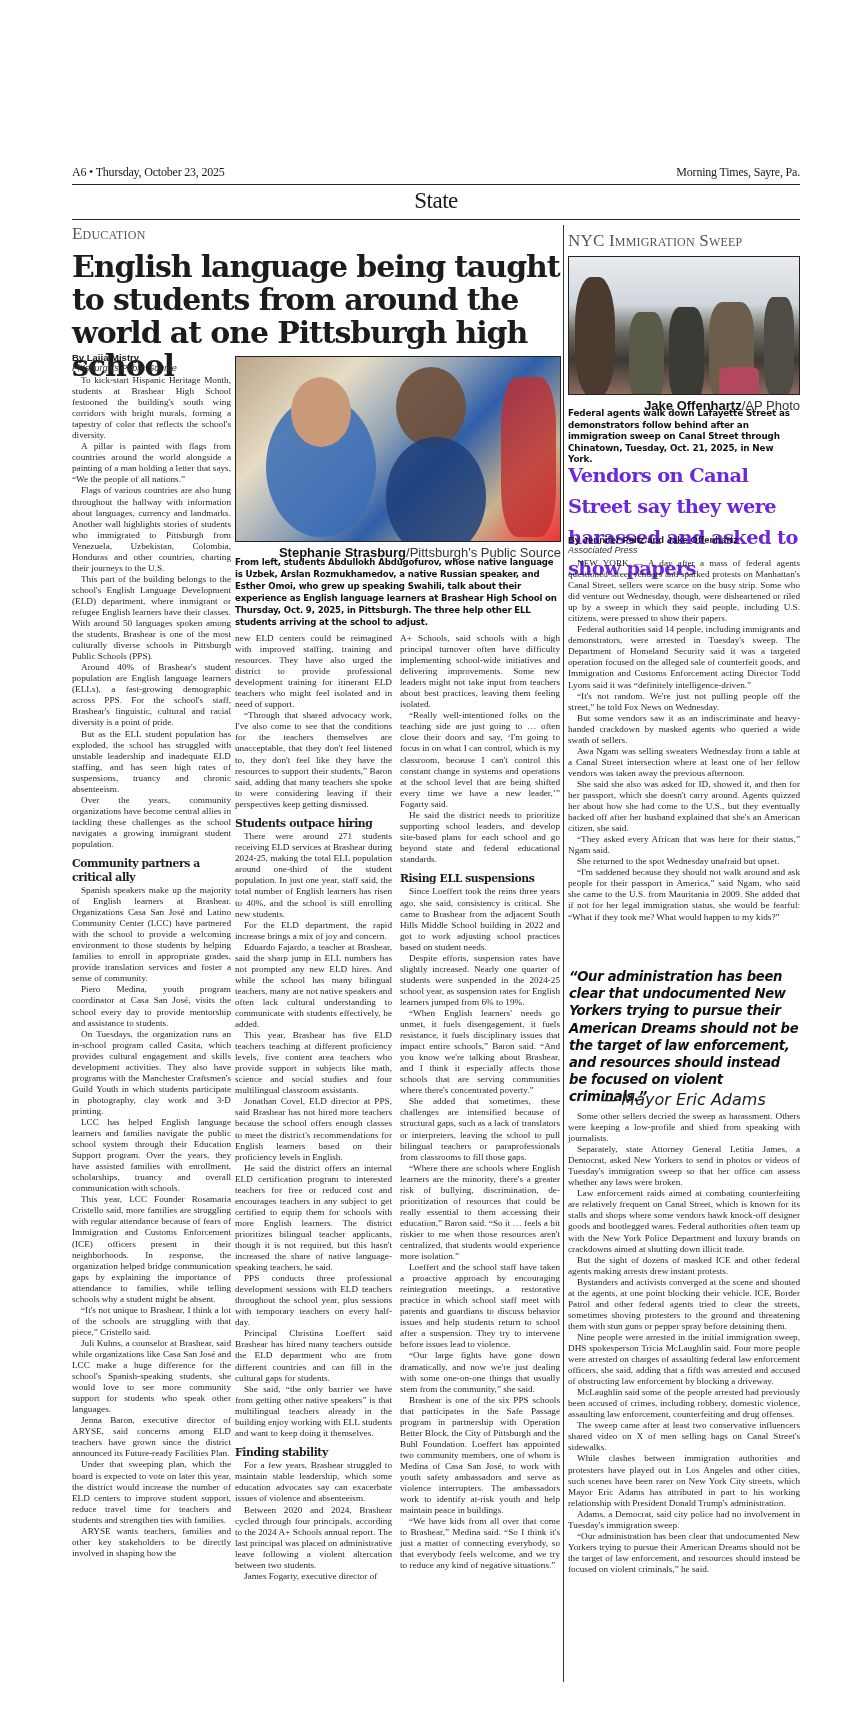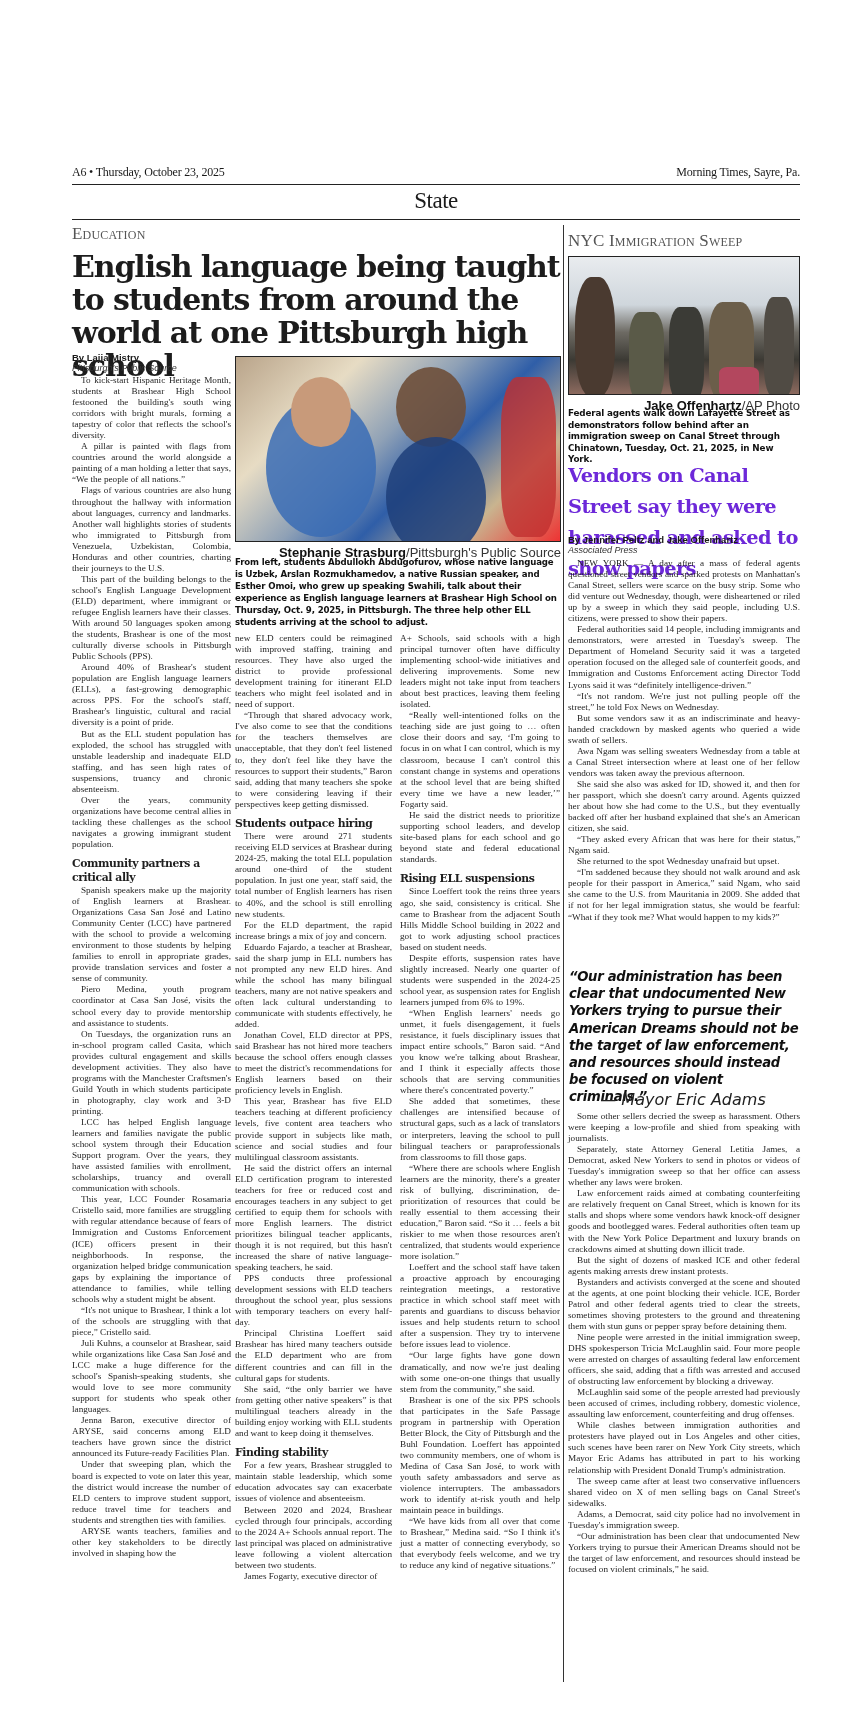--- a/index.html
+++ b/index.html
@@ -96,22 +96,22 @@
     <p>ARYSE wants teachers, families and other key stakeholders to be directly involved in shaping how the</p>
   </div>
 
   <div class="col col2">
     <p style="text-indent:0">new ELD centers could be reimagined with improved staffing, training and resources. They have also urged the district to provide professional development training for itinerant ELD teachers who might feel isolated and in need of support.</p>
     <p>“Through that shared advocacy work, I've also come to see that the conditions for the teachers themselves are unacceptable, that they don't feel listened to, they don't feel like they have the resources to support their students,” Baron said, adding that many teachers she spoke to were considering leaving if their perspectives keep getting dismissed.</p>
     <h3>Students outpace hiring</h3>
     <p>There were around 271 students receiving ELD services at Brashear during 2024-25, making the total ELL population around one-third of the student population. In just one year, staff said, the total number of English learners has risen to 40%, and the school is still enrolling new students.</p>
     <p>For the ELD department, the rapid increase brings a mix of joy and concern.</p>
     <p>Eduardo Fajardo, a teacher at Brashear, said the sharp jump in ELL numbers has not prompted any new ELD hires. And while the school has many bilingual teachers, many are not native speakers and often lack cultural understanding to communicate with students effectively, he added.</p>
+    <p>This year, Brashear has five ELD teachers teaching at different proficiency levels, five content area teachers who provide support in subjects like math, science and social studies and four multilingual classroom assistants.</p>
     <p>Jonathan Covel, ELD director at PPS, said Brashear has not hired more teachers because the school offers enough classes to meet the district's recommendations for English learners based on their proficiency levels in English.</p>
-    <p>This year, Brashear has five ELD teachers teaching at different proficiency levels, five content area teachers who provide support in subjects like math, science and social studies and four multilingual classroom assistants.</p>
     <p>He said the district offers an internal ELD certification program to interested teachers for free or reduced cost and encourages teachers in any subject to get certified to equip them for schools with more English learners. The district prioritizes bilingual teacher applicants, though it is not required, but this hasn't increased the share of native language-speaking teachers, he said.</p>
     <p>PPS conducts three professional development sessions with ELD teachers throughout the school year, plus sessions with temporary teachers on every half-day.</p>
     <p>Principal Christina Loeffert said Brashear has hired many teachers outside the ELD department who are from different countries and can fill in the cultural gaps for students.</p>
     <p>She said, “the only barrier we have from getting other native speakers” is that multilingual teachers already in the building enjoy working with ELL students and want to keep doing it themselves.</p>
     <h3>Finding stability</h3>
     <p>For a few years, Brashear struggled to maintain stable leadership, which some education advocates say can exacerbate issues of violence and absenteeism.</p>
     <p>Between 2020 and 2024, Brashear cycled through four principals, according to the 2024 A+ Schools annual report. The last principal was placed on administrative leave following a violent altercation between two students.</p>
     <p>James Fogarty, executive director of</p>
   </div>
 
@@ -167,19 +167,19 @@
   <div class="pullquote-attr">— Mayor Eric Adams</div>
 
   <div class="col nyc-col-b">
     <p>Some other sellers decried the sweep as harassment. Others were keeping a low-profile and shied from speaking with journalists.</p>
     <p>Separately, state Attorney General Letitia James, a Democrat, asked New Yorkers to send in photos or videos of Tuesday's immigration sweep so that her office can assess whether any laws were broken.</p>
     <p>Law enforcement raids aimed at combating counterfeiting are relatively frequent on Canal Street, which is known for its stalls and shops where some vendors hawk knock-off designer goods and bootlegged wares. Federal authorities often team up with the New York Police Department and luxury brands on crackdowns aimed at shutting down illicit trade.</p>
     <p>But the sight of dozens of masked ICE and other federal agents making arrests drew instant protests.</p>
     <p>Bystanders and activists converged at the scene and shouted at the agents, at one point blocking their vehicle. ICE, Border Patrol and other federal agents tried to clear the streets, sometimes shoving protesters to the ground and threatening them with stun guns or pepper spray before detaining them.</p>
     <p>Nine people were arrested in the initial immigration sweep, DHS spokesperson Tricia McLaughlin said. Four more people were arrested on charges of assaulting federal law enforcement officers, she said, adding that a fifth was arrested and accused of obstructing law enforcement by blocking a driveway.</p>
     <p>McLaughlin said some of the people arrested had previously been accused of crimes, including robbery, domestic violence, assaulting law enforcement, counterfeiting and drug offenses.</p>
+    <p>The sweep came after at least two conservative influencers shared video on X of men selling bags on Canal Street's sidewalks.</p>
     <p>While clashes between immigration authorities and protesters have played out in Los Angeles and other cities, such scenes have been rarer on New York City streets, which Mayor Eric Adams has attributed in part to his working relationship with President Donald Trump's administration.</p>
-    <p>The sweep came after at least two conservative influencers shared video on X of men selling bags on Canal Street's sidewalks.</p>
     <p>Adams, a Democrat, said city police had no involvement in Tuesday's immigration sweep.</p>
     <p>“Our administration has been clear that undocumented New Yorkers trying to pursue their American Dreams should not be the target of law enforcement, and resources should instead be focused on violent criminals,” he said.</p>
   </div>
 
 </div>
 
 </body></html>

